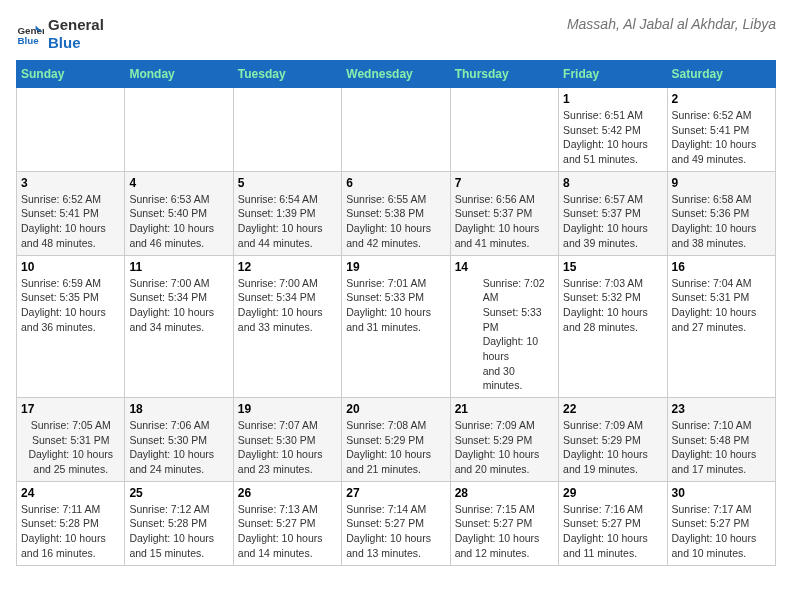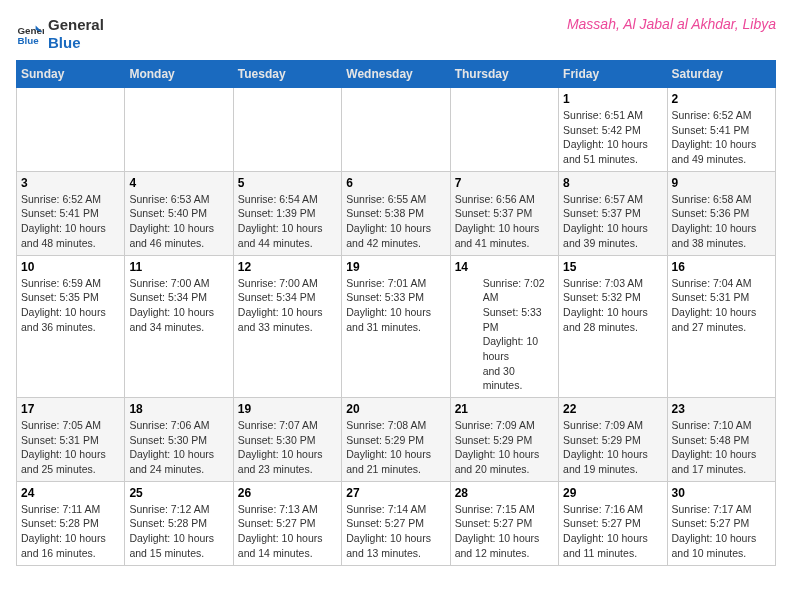--- a/index.html
+++ b/index.html
@@ -28,31 +28,31 @@
     .title-section {
       text-align: right;
     }
     .month-title {
       font-size: 32px;
       font-weight: normal;
       color: #333;
     }
     .location {
       font-size: 14px;
-      color: #ec4899;
+      color: #737373;
       font-style: italic;
     }
     .calendar {
       width: 100%;
       border-collapse: collapse;
       font-size: 11px;
     }
     .calendar th {
       background: #1a6abf;
-      color: #e5e5e5;
+      color: #86efac;
       padding: 6px 4px;
       text-align: left;
       font-size: 12px;
       font-weight: bold;
       border: 1px solid #1a6abf;
     }
     .calendar td {
       border: 1px solid #ccc;
       vertical-align: top;
       padding: 4px;
@@ -232,21 +232,21 @@
           <div class="day-num">16</div>
           <div class="day-info" style="white-space: pre-line;">Sunrise: 7:04 AM
 Sunset: 5:31 PM
 Daylight: 10 hours
 and 27 minutes.</div>
         </td>
       </tr>
       <tr class="row-even">
         <td>
           <div class="day-num">17</div>
-          <div class="day-info" style="white-space: pre-line;">Sunrise: 7:05 AM
+          <div class="day-info" style="white-space: pre-line; text-align: center;">Sunrise: 7:05 AM
 Sunset: 5:31 PM
 Daylight: 10 hours
 and 25 minutes.</div>
         </td>
         <td>
           <div class="day-num">18</div>
           <div class="day-info" style="white-space: pre-line;">Sunrise: 7:06 AM
 Sunset: 5:30 PM
 Daylight: 10 hours
 and 24 minutes.</div>

